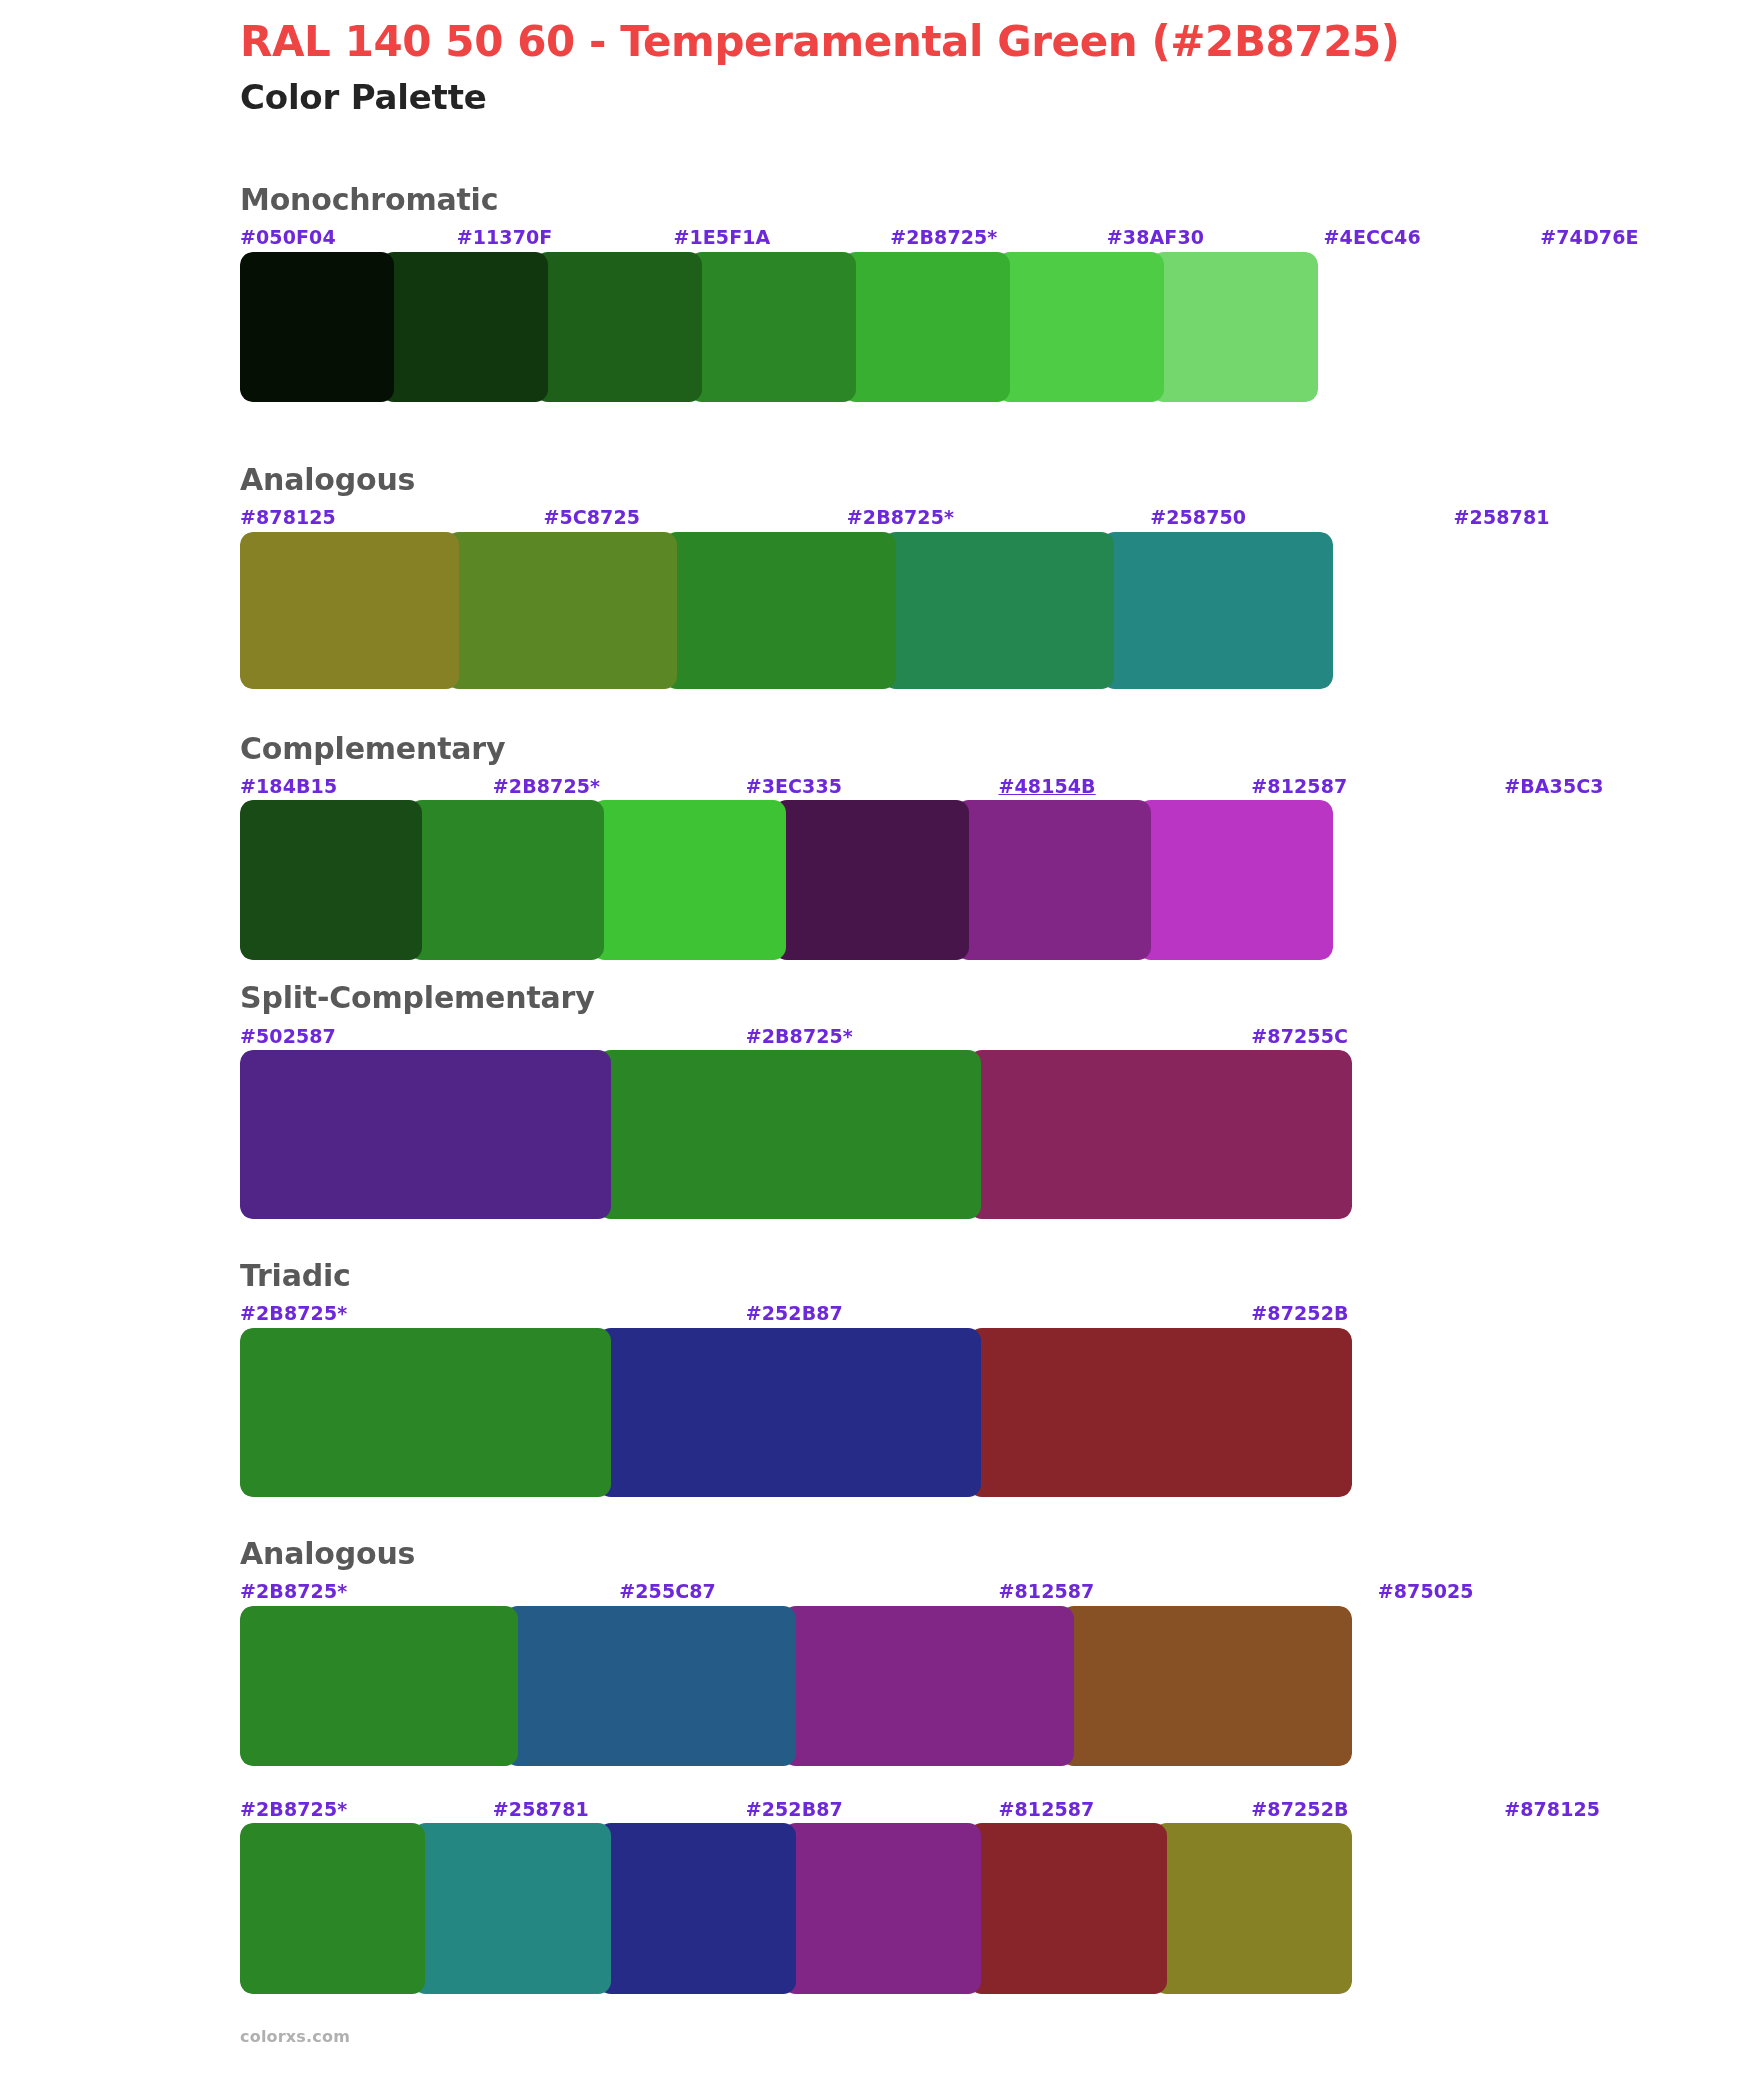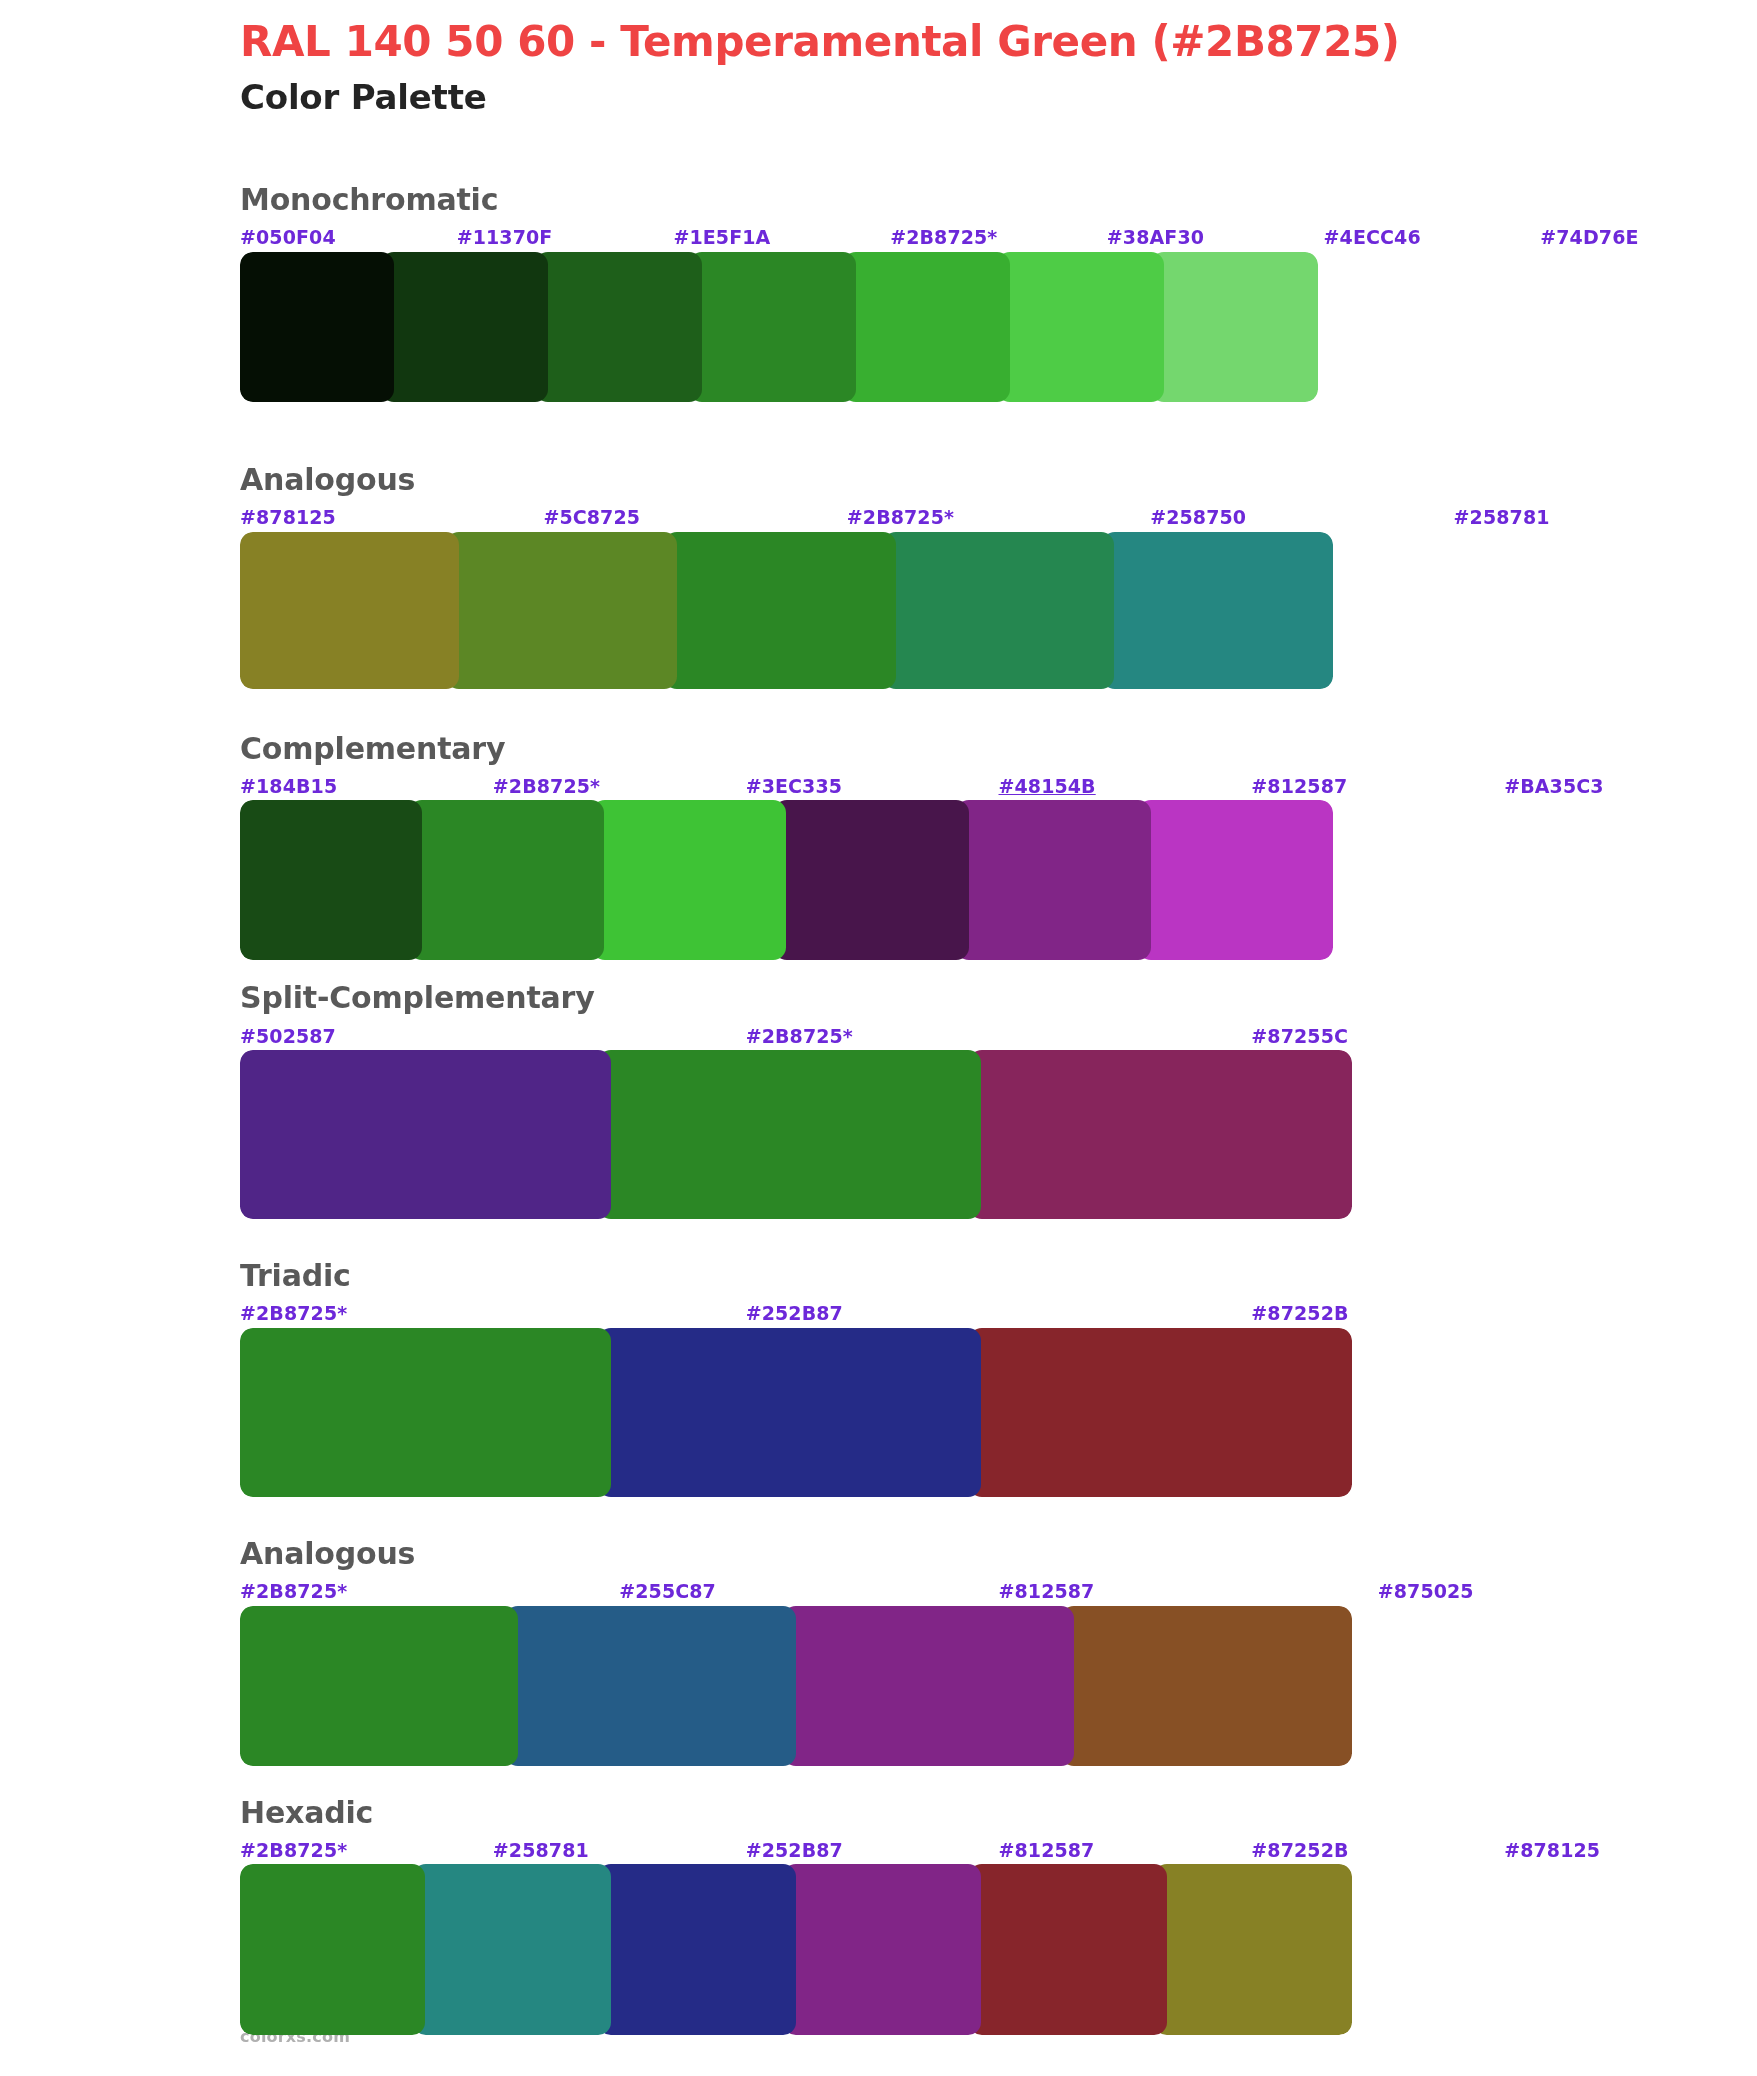--- a/index.html
+++ b/index.html
@@ -239,21 +239,20 @@
           </div>
           <div class="swatch-row">
             <div class="swatch" title="#2B8725" style="background: rgb(43, 135, 37); width: calc(25% + 0px); z-index: 4;"></div>
             <div class="swatch" title="#255C87" style="background: rgb(37, 92, 135); width: calc(25% + 12.8px); z-index: 3;"></div>
             <div class="swatch" title="#812587" style="background: rgb(129, 37, 135); width: calc(25% + 12.8px); z-index: 2;"></div>
             <div class="swatch" title="#875025" style="background: rgb(135, 80, 37); width: calc(25% + 12.8px); z-index: 1;"></div>
           </div>
         </div>
       </div>
       <div class="section sec-hex">
-        <div class="section-title">Hexadic</div>
         <div class="bar-wrap">
           <div class="labels-row">
             <span class="hex-label" style="left: 0%;">#2B8725*</span>
             <span class="hex-label" style="left: 16.6667%;">#258781</span>
             <span class="hex-label" style="left: 33.3333%;">#252B87</span>
             <span class="hex-label" style="left: 50%;">#812587</span>
             <span class="hex-label" style="left: 66.6667%;">#87252B</span>
             <span class="hex-label" style="left: 83.3333%;">#878125</span>
           </div>
           <div class="swatch-row">

